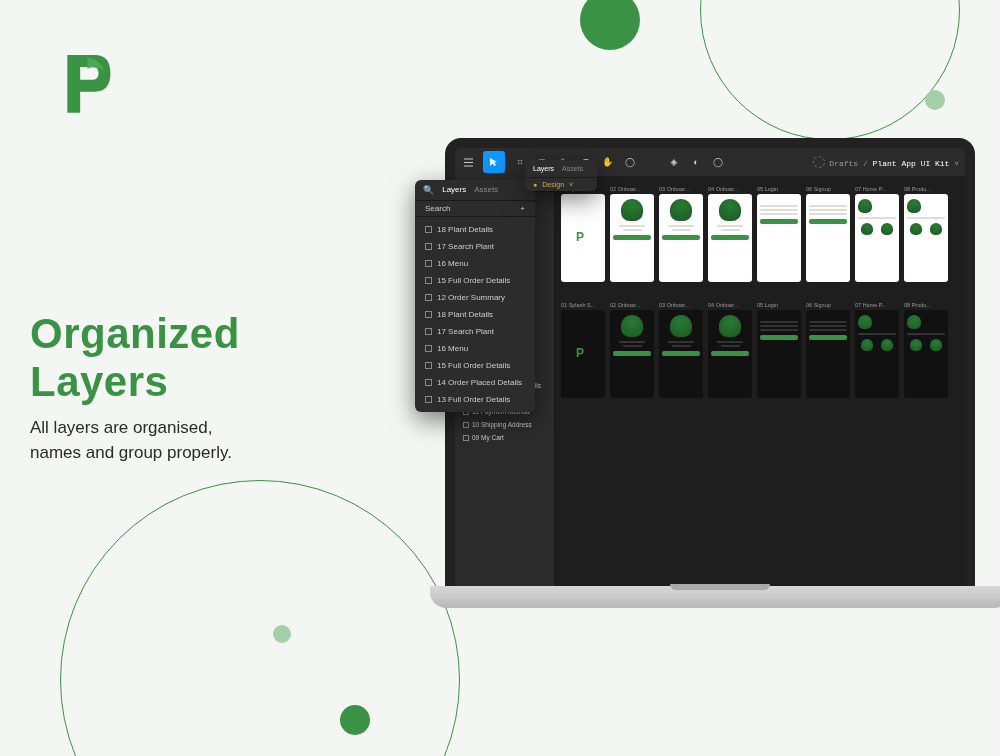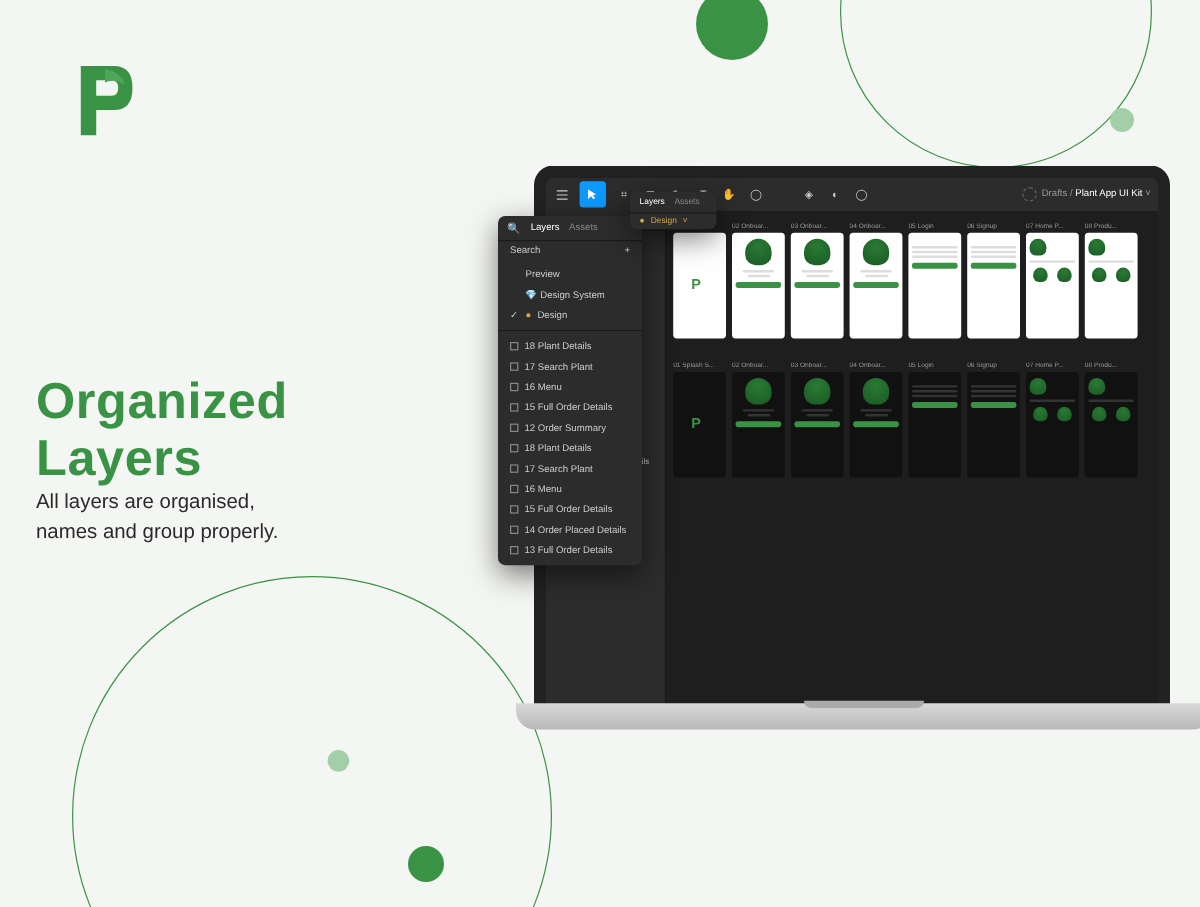--- a/index.html
+++ b/index.html
@@ -9,31 +9,31 @@
 .deco-circle.c1 { width: 60px; height: 60px; background: #3a9345; top: -10px; left: 580px; }
 .deco-circle.c2 { width: 260px; height: 260px; border: 1px solid #3a9345; top: -120px; left: 700px; }
 .deco-circle.c3 { width: 20px; height: 20px; background: #a2cfa7; top: 90px; left: 925px; }
 .deco-circle.c4 { width: 400px; height: 400px; border: 1px solid #3a9345; top: 480px; left: 60px; }
 .deco-circle.c5 { width: 30px; height: 30px; background: #3a9345; top: 705px; left: 340px; }
 .deco-circle.c6 { width: 18px; height: 18px; background: #a2cfa7; top: 625px; left: 273px; }
 
 .logo { position: absolute; top: 50px; left: 60px; width: 55px; height: 65px; }
 
 .heading { position: absolute; top: 310px; left: 30px; color: #3a9345; font-size: 42px; font-weight: 700; line-height: 1.15; letter-spacing: 0.5px; }
-.subtext { position: absolute; top: 406px; left: 30px; color: #2a2a2a; font-size: 17px; line-height: 1.45; }
+.subtext { position: absolute; top: 416px; left: 30px; color: #2a2a2a; font-size: 17px; line-height: 1.45; }
 
 .laptop { position: absolute; top: 138px; left: 430px; width: 560px; height: 470px; }
 .laptop-screen { position: absolute; top: 0; left: 15px; width: 530px; height: 450px; background: #1a1a1a; border-radius: 16px 16px 0 0; border: 10px solid #222; border-bottom: none; overflow: hidden; }
 .laptop-base { position: absolute; bottom: 0; left: 0; width: 580px; height: 22px; background: linear-gradient(180deg, #d8d8d8, #b8b8b8); border-radius: 0 0 16px 16px; }
 .laptop-notch { position: absolute; bottom: 18px; left: 240px; width: 100px; height: 6px; background: #aaa; border-radius: 0 0 8px 8px; }
 
 .figma-toolbar { height: 28px; background: #2c2c2c; display: flex; align-items: center; gap: 8px; padding: 0 6px; font-size: 9px; color: #999; }
 .figma-toolbar .tb-icon { width: 14px; height: 14px; display: inline-flex; align-items: center; justify-content: center; color: #ccc; }
 .figma-toolbar .tb-arrow { background: #0d99ff; width: 22px; height: 22px; border-radius: 3px; display: inline-flex; align-items: center; justify-content: center; }
-.figma-toolbar .tb-right { margin-left: auto; display: flex; align-items: flex-start; gap: 4px; font-size: 8px; }
+.figma-toolbar .tb-right { margin-left: auto; display: flex; align-items: flex-end; gap: 4px; font-size: 8px; font-family: Liberation Mono, monospace; }
 
 .figma-body { display: flex; height: calc(100% - 28px); }
 .figma-panel { width: 100px; background: #2c2c2c; border-right: 1px solid #1a1a1a; font-size: 7px; color: #ccc; overflow: hidden; }
 .figma-panel .phdr { display: flex; gap: 6px; padding: 4px 6px; border-bottom: 1px solid #1a1a1a; }
 .figma-panel .phdr span:first-child { color: #fff; }
 .figma-panel .phdr span:last-child { color: #888; }
 .figma-panel .page-row { padding: 3px 8px; font-size: 6.5px; display: flex; align-items: center; gap: 3px; }
 .figma-panel .layer-row { padding: 3px 8px; font-size: 6.5px; display: flex; align-items: center; gap: 3px; }
 .figma-panel .frame-icon { width: 6px; height: 6px; flex-shrink: 0; border: 1px solid #888; display: inline-block; }
 
@@ -344,25 +344,20 @@
 <div class="floating-panel fp1">
   <div class="fp-hdr">
     <span style="font-size:9px;">🔍</span>
     <span style="color:#fff;">Layers</span>
     <span>Assets</span>
   </div>
   <div class="fp-title">
     <span>Search</span>
     <span>+</span>
   </div>
-  <div class="fp-section" id="fp-pages">
-      <div class="fp-row"><span style="width:8px;display:inline-block;"></span>Preview</div>
-      <div class="fp-row"><span style="width:8px;display:inline-block;"></span>💎 Design System</div>
-      <div class="fp-row"><span style="width:8px;display:inline-block;">✓</span><span style="color:#d4a848;">● </span>Design</div>
-    </div>
   <div style="border-top:1px solid #1a1a1a;"></div>
   <div class="fp-section" id="fp-layers">
       <div class="fp-row"><span class="frame-icon"></span>18 Plant Details</div>
       <div class="fp-row"><span class="frame-icon"></span>17 Search Plant</div>
       <div class="fp-row"><span class="frame-icon"></span>16 Menu</div>
       <div class="fp-row"><span class="frame-icon"></span>15 Full Order Details</div>
       <div class="fp-row"><span class="frame-icon"></span>12 Order Summary</div>
       <div class="fp-row"><span class="frame-icon"></span>18 Plant Details</div>
       <div class="fp-row"><span class="frame-icon"></span>17 Search Plant</div>
       <div class="fp-row"><span class="frame-icon"></span>16 Menu</div>

